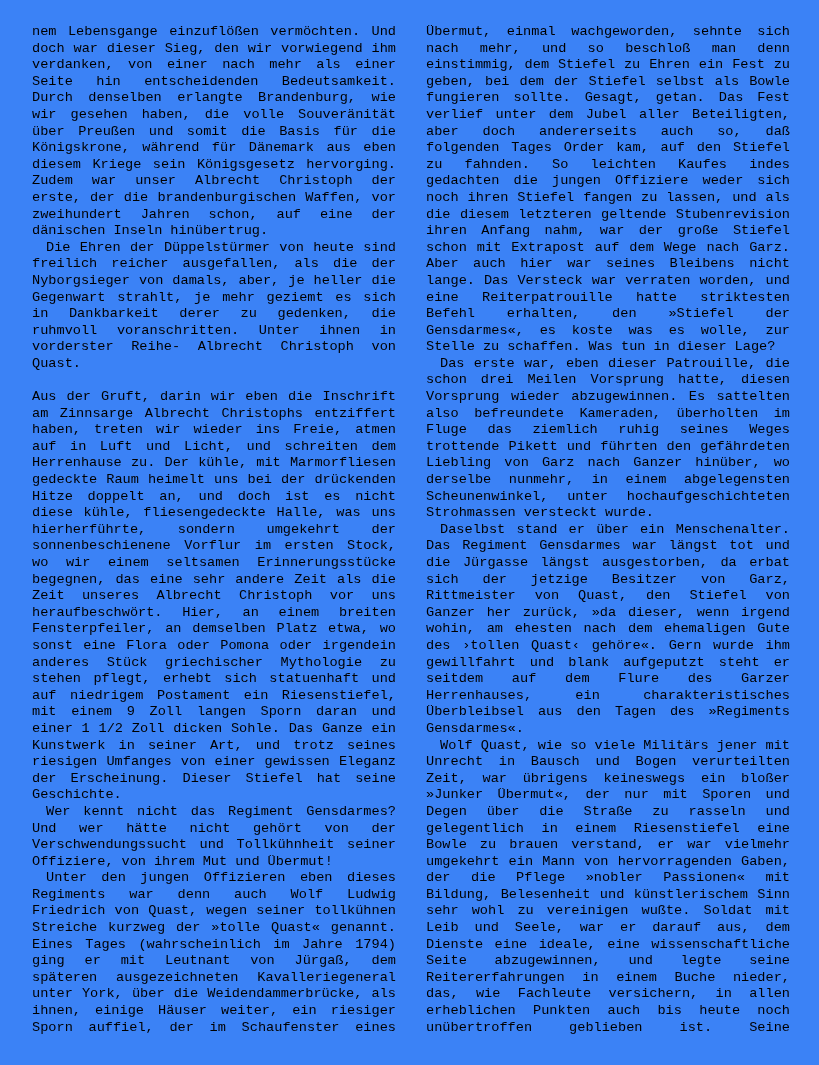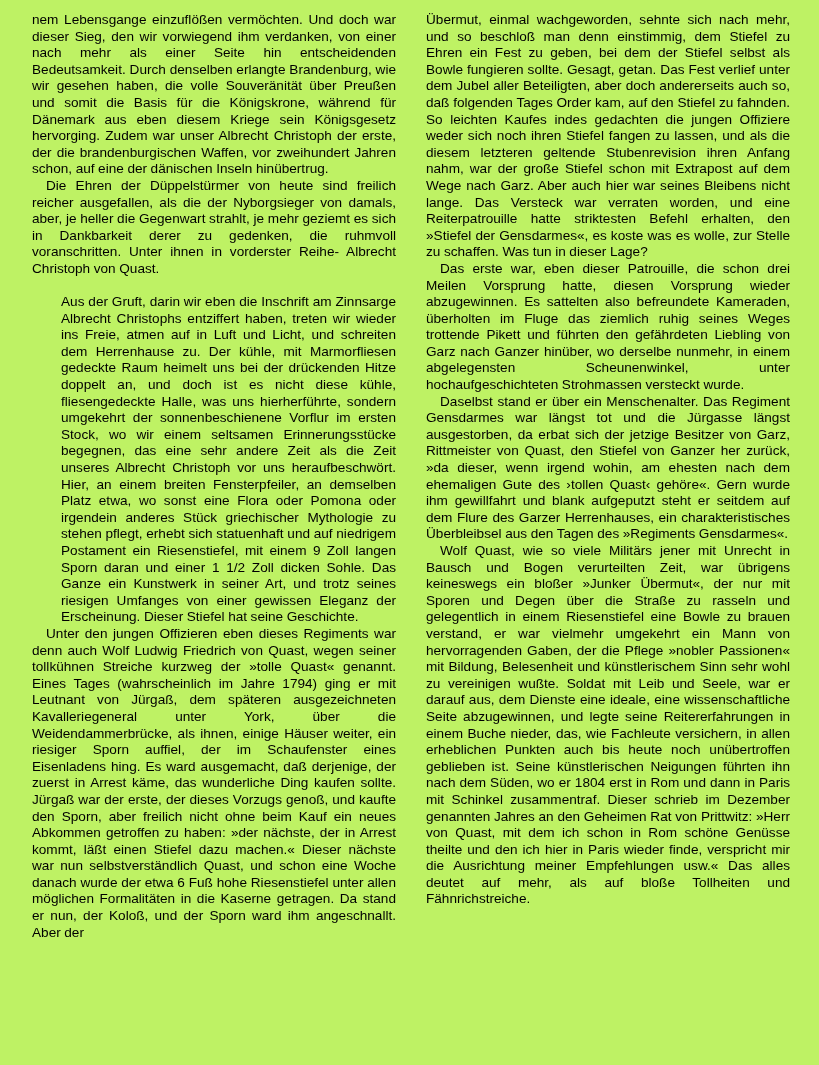--- a/index.html
+++ b/index.html
@@ -4,25 +4,25 @@
 <style>
   html, body {
     margin: 0;
     padding: 0;
     background: #ffffff;
   }
   .page {
     position: relative;
     width: 819px;
     height: 1065px;
-    background: #bef264;
+    background: #3b82f6;
     box-sizing: border-box;
-    padding: 12px 29px 0 32px;
+    padding: 24px 29px 0 32px;
     overflow: hidden;
-    font-family: Liberation Sans, sans-serif;
+    font-family: Liberation Mono, monospace;
     color: #000000;
   }
   .columns {
     display: flex;
     gap: 30px;
   }
   .column {
     width: 364px;
     height: 1012px;
     overflow: hidden;
@@ -35,40 +35,40 @@
   }
   .para {
     margin: 0;
     text-indent: 14px;
   }
   .para.no-indent {
     text-indent: 0;
   }
   .para.space-before {
     margin-top: 16.6px;
-    margin-left: 29px;
   }
   .page-number {
     position: absolute;
     left: 32px;
     top: 1064px;
     font-size: 10px;
     line-height: 14px;
     color: #000000;
   }
 </style>
 </head>
 <body>
 
 <div class="page">
   <div class="columns">
     <div class="column">
         <p class="para no-indent">nem Lebensgange einzuflößen vermöchten. Und doch war dieser Sieg, den wir vorwiegend ihm verdanken, von einer nach mehr als einer Seite hin entscheidenden Bedeutsamkeit. Durch denselben erlangte Brandenburg, wie wir gesehen haben, die volle Souveränität über Preußen und somit die Basis für die Königskrone, während für Dänemark aus eben diesem Kriege sein Königsgesetz hervorging. Zudem war unser Albrecht Christoph der erste, der die brandenburgischen Waffen, vor zweihundert Jahren schon, auf eine der dänischen Inseln hinübertrug.</p>
         <p class="para">Die Ehren der Düppelstürmer von heute sind freilich reicher ausgefallen, als die der Nyborgsieger von damals, aber, je heller die Gegenwart strahlt, je mehr geziemt es sich in Dankbarkeit derer zu gedenken, die ruhmvoll voranschritten. Unter ihnen in vorderster Reihe- Albrecht Christoph von Quast.</p>
         <p class="para no-indent space-before">Aus der Gruft, darin wir eben die Inschrift am Zinnsarge Albrecht Christophs entziffert haben, treten wir wieder ins Freie, atmen auf in Luft und Licht, und schreiten dem Herrenhause zu. Der kühle, mit Marmorfliesen gedeckte Raum heimelt uns bei der drückenden Hitze doppelt an, und doch ist es nicht diese kühle, fliesengedeckte Halle, was uns hierherführte, sondern umgekehrt der sonnenbeschienene Vorflur im ersten Stock, wo wir einem seltsamen Erinnerungsstücke begegnen, das eine sehr andere Zeit als die Zeit unseres Albrecht Christoph vor uns heraufbeschwört. Hier, an einem breiten Fensterpfeiler, an demselben Platz etwa, wo sonst eine Flora oder Pomona oder irgendein anderes Stück griechischer Mythologie zu stehen pflegt, erhebt sich statuenhaft und auf niedrigem Postament ein Riesenstiefel, mit einem 9 Zoll langen Sporn daran und einer 1 1/2 Zoll dicken Sohle. Das Ganze ein Kunstwerk in seiner Art, und trotz seines riesigen Umfanges von einer gewissen Eleganz der Erscheinung. Dieser Stiefel hat seine Geschichte.</p>
+        <p class="para">Wer kennt nicht das Regiment Gensdarmes? Und wer hätte nicht gehört von der Verschwendungssucht und Tollkühnheit seiner Offiziere, von ihrem Mut und Übermut!</p>
         <p class="para">Unter den jungen Offizieren eben dieses Regiments war denn auch Wolf Ludwig Friedrich von Quast, wegen seiner tollkühnen Streiche kurzweg der »tolle Quast« genannt. Eines Tages (wahrscheinlich im Jahre 1794) ging er mit Leutnant von Jürgaß, dem späteren ausgezeichneten Kavalleriegeneral unter York, über die Weidendammerbrücke, als ihnen, einige Häuser weiter, ein riesiger Sporn auffiel, der im Schaufenster eines Eisenladens hing. Es ward ausgemacht, daß derjenige, der zuerst in Arrest käme, das wunderliche Ding kaufen sollte. Jürgaß war der erste, der dieses Vorzugs genoß, und kaufte den Sporn, aber freilich nicht ohne beim Kauf ein neues Abkommen getroffen zu haben: »der nächste, der in Arrest kommt, läßt einen Stiefel dazu machen.« Dieser nächste war nun selbstverständlich Quast, und schon eine Woche danach wurde der etwa 6 Fuß hohe Riesenstiefel unter allen möglichen Formalitäten in die Kaserne getragen. Da stand er nun, der Koloß, und der Sporn ward ihm angeschnallt. Aber der</p>
       </div>
     <div class="column">
         <p class="para no-indent">Übermut, einmal wachgeworden, sehnte sich nach mehr, und so beschloß man denn einstimmig, dem Stiefel zu Ehren ein Fest zu geben, bei dem der Stiefel selbst als Bowle fungieren sollte. Gesagt, getan. Das Fest verlief unter dem Jubel aller Beteiligten, aber doch andererseits auch so, daß folgenden Tages Order kam, auf den Stiefel zu fahnden. So leichten Kaufes indes gedachten die jungen Offiziere weder sich noch ihren Stiefel fangen zu lassen, und als die diesem letzteren geltende Stubenrevision ihren Anfang nahm, war der große Stiefel schon mit Extrapost auf dem Wege nach Garz. Aber auch hier war seines Bleibens nicht lange. Das Versteck war verraten worden, und eine Reiterpatrouille hatte striktesten Befehl erhalten, den »Stiefel der Gensdarmes«, es koste was es wolle, zur Stelle zu schaffen. Was tun in dieser Lage?</p>
         <p class="para">Das erste war, eben dieser Patrouille, die schon drei Meilen Vorsprung hatte, diesen Vorsprung wieder abzugewinnen. Es sattelten also befreundete Kameraden, überholten im Fluge das ziemlich ruhig seines Weges trottende Pikett und führten den gefährdeten Liebling von Garz nach Ganzer hinüber, wo derselbe nunmehr, in einem abgelegensten Scheunenwinkel, unter hochaufgeschichteten Strohmassen versteckt wurde.</p>
         <p class="para">Daselbst stand er über ein Menschenalter. Das Regiment Gensdarmes war längst tot und die Jürgasse längst ausgestorben, da erbat sich der jetzige Besitzer von Garz, Rittmeister von Quast, den Stiefel von Ganzer her zurück, »da dieser, wenn irgend wohin, am ehesten nach dem ehemaligen Gute des ›tollen Quast‹ gehöre«. Gern wurde ihm gewillfahrt und blank aufgeputzt steht er seitdem auf dem Flure des Garzer Herrenhauses, ein charakteristisches Überbleibsel aus den Tagen des »Regiments Gensdarmes«.</p>
         <p class="para">Wolf Quast, wie so viele Militärs jener mit Unrecht in Bausch und Bogen verurteilten Zeit, war übrigens keineswegs ein bloßer »Junker Übermut«, der nur mit Sporen und Degen über die Straße zu rasseln und gelegentlich in einem Riesenstiefel eine Bowle zu brauen verstand, er war vielmehr umgekehrt ein Mann von hervorragenden Gaben, der die Pflege »nobler Passionen« mit Bildung, Belesenheit und künstlerischem Sinn sehr wohl zu vereinigen wußte. Soldat mit Leib und Seele, war er darauf aus, dem Dienste eine ideale, eine wissenschaftliche Seite abzugewinnen, und legte seine Reitererfahrungen in einem Buche nieder, das, wie Fachleute versichern, in allen erheblichen Punkten auch bis heute noch unübertroffen geblieben ist. Seine künstlerischen Neigungen führten ihn nach dem Süden, wo er 1804 erst in Rom und dann in Paris mit Schinkel zusammentraf. Dieser schrieb im Dezember genannten Jahres an den Geheimen Rat von Prittwitz: »Herr von Quast, mit dem ich schon in Rom schöne Genüsse theilte und den ich hier in Paris wieder finde, verspricht mir die Ausrichtung meiner Empfehlungen usw.« Das alles deutet auf mehr, als auf bloße Tollheiten und Fähnrichstreiche.</p>
       </div>
   </div>
   <div class="page-number">140</div>

